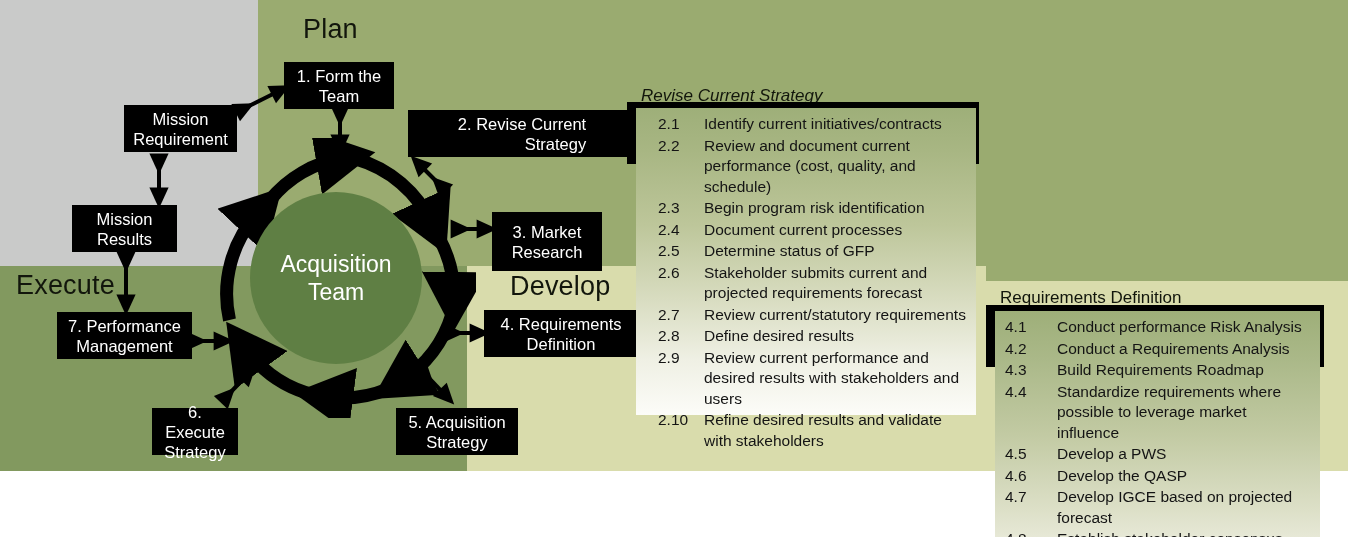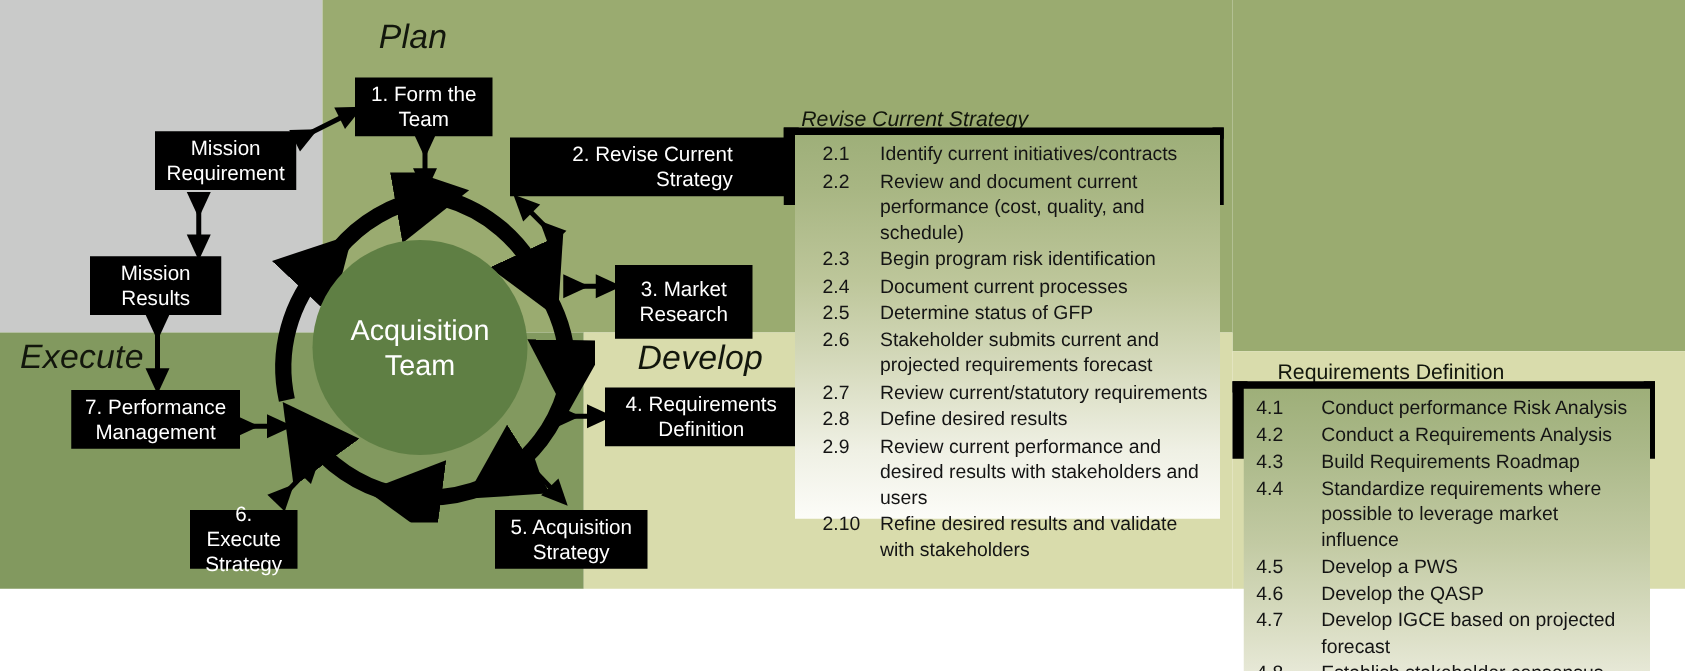--- a/index.html
+++ b/index.html
@@ -9,21 +9,21 @@
   
   .region{position:absolute;}
   #reg-gray   {left:0;   top:0;   width:258px; height:266px; background:#c9cac9;}
   #reg-plan   {left:258px;top:0;  width:728px; height:266px; background:#9aab70;}
   #reg-execute{left:0;   top:266px;width:467px;height:205px; background:#82995f;}
   #reg-develop{left:467px;top:266px;width:519px;height:205px;background:#d9dcac;}
   #reg-reqarea{left:986px;top:281px;width:362px;height:190px;background:#d9dcac;}
   #reg-planext{left:986px;top:0;   width:362px;height:281px; background:#9aab70;}
 
   
-  .region-title{position:absolute;color:#12160c;font-size:25px;letter-spacing:.2px;white-space:nowrap;font-style:italic;}
+  .region-title{position:absolute;color:#12160c;font-size:25px;letter-spacing:.2px;white-space:nowrap;}
   #title-plan   {left:303px;top:14px;font-size:27px;}
   #title-develop{left:510px;top:271px;font-size:27px;}
   #title-execute{left:16px; top:270px;font-size:27px;}
 
   
   #ring-wrap{position:absolute;left:196px;top:138px;width:280px;height:280px;}
   #inner-circle{position:absolute;left:54px;top:54px;width:172px;height:172px;border-radius:50%;
       background:#5f7f44;display:flex;flex-direction:column;align-items:center;justify-content:center;}
   #inner-circle span{color:#ffffff;font-size:23px;line-height:28px;text-align:center;}
 
@@ -48,21 +48,21 @@
 
   
   #rcs-title{left:641px;top:86px;font-style:italic;}
   #rcs-frameL{position:absolute;left:627px;top:102px;width:12px;height:62px;background:#000;}
   #rcs-frameT{position:absolute;left:627px;top:102px;width:352px;height:9px;background:#000;}
   #rcs-frameR{position:absolute;left:970px;top:102px;width:9px;height:62px;background:#000;}
   #rcs-body{left:636px;top:108px;width:340px;height:307px;
      background:linear-gradient(to bottom,#9eaf79 0%,#a8b683 14%,#bdc69a 38%,#d8dcc0 62%,#eff0e4 82%,#fcfcf8 100%);padding-left:22px;}
 
   
-  #rd-title{left:1000px;top:288px;margin-left:22px;}
+  #rd-title{left:1000px;top:288px;}
   #rd-frameL{position:absolute;left:986px;top:305px;width:12px;height:62px;background:#000;}
   #rd-frameT{position:absolute;left:986px;top:305px;width:338px;height:9px;background:#000;}
   #rd-frameR{position:absolute;left:1315px;top:305px;width:9px;height:62px;background:#000;}
   #rd-body{left:995px;top:311px;width:325px;height:294px;
      background:linear-gradient(to bottom,#9eaf79 0%,#aab888 16%,#c2caa3 42%,#dde0c8 68%,#f2f2e8 88%,#fcfcf8 100%);}
 
   .li{display:flex;align-items:flex-start;margin-bottom:1px;}
   .li .num{flex:0 0 auto;font-size:15.5px;color:#141414;line-height:20.5px;}
   .li .txt{font-size:15.5px;color:#141414;line-height:20.5px;}
   #rcs-body .li .num{width:46px;}

